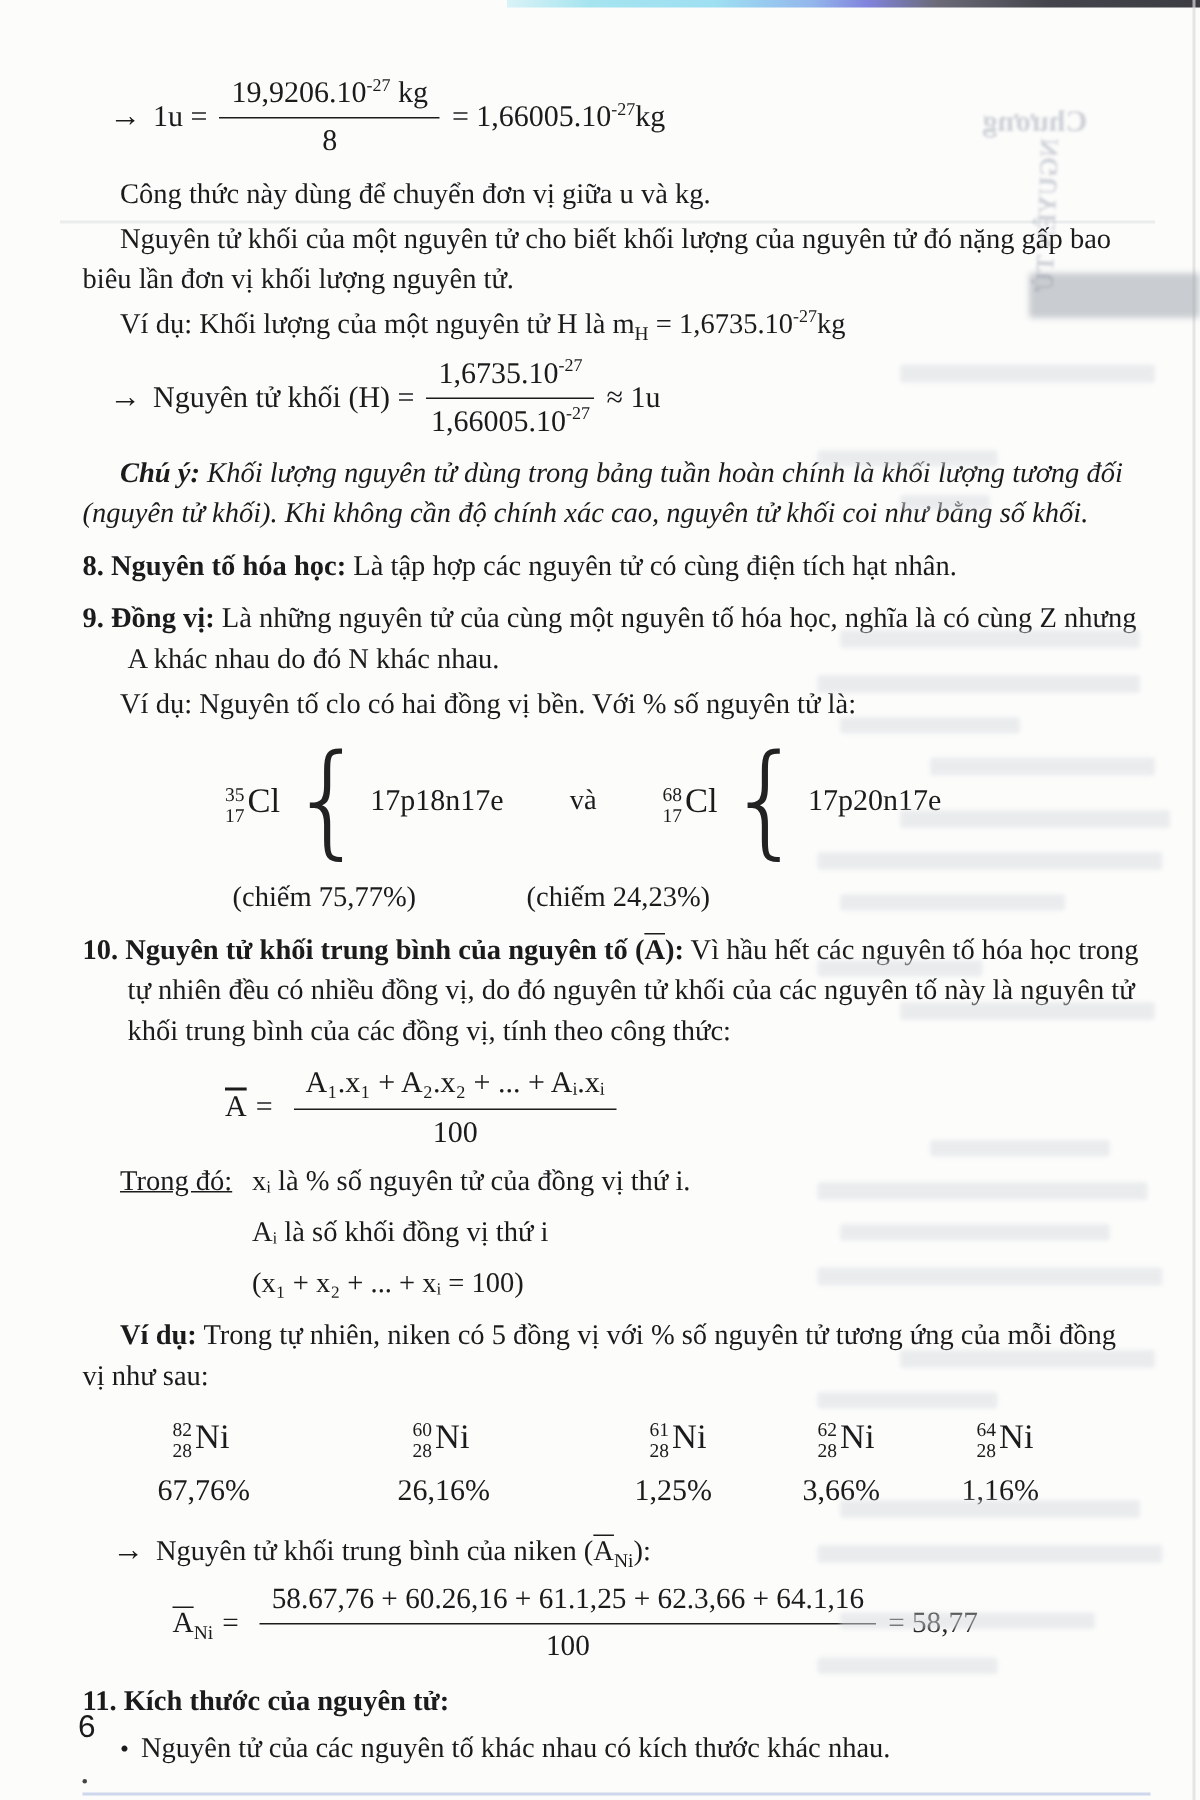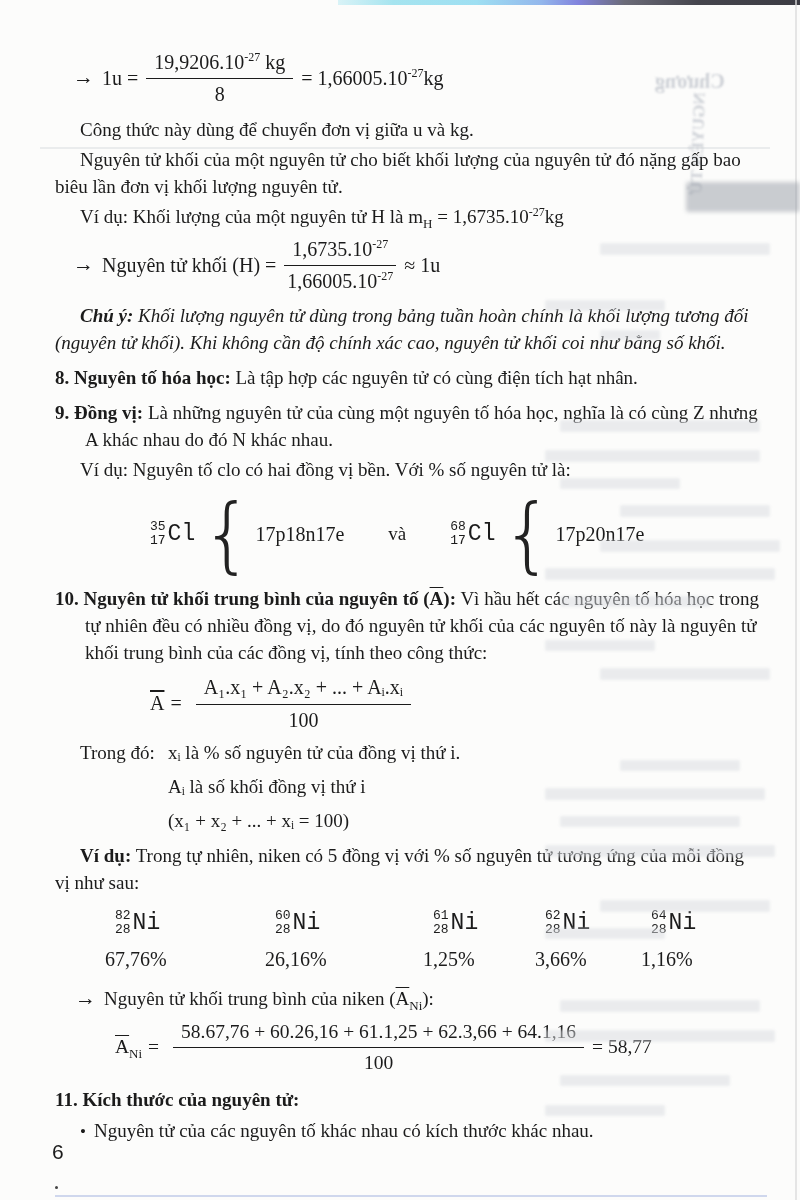--- a/index.html
+++ b/index.html
@@ -26,32 +26,32 @@
   .row { display:flex; align-items:center; }
   .frac { display:inline-flex; flex-direction:column; align-items:center; text-align:center; vertical-align:middle; margin:0 8px; }
   .frac .num { border-bottom:1.6px solid #1b1b1b; padding:0 8px 2px; }
   .frac .den { padding-top:1px; }
   .f-u { margin:2px 0 8px 18px; font-size:20px; }
   .f-h { margin:4px 0 8px 18px; font-size:20px; }
   .chuy { margin-top:6px; }
   
   .iso-row { display:flex; align-items:center; margin:6px 0 0 95px; }
   .nuclide-group { display:flex; align-items:center; }
-  .nuclide { display:inline-flex; align-items:center;font-family:Liberation Mono, monospace; }
+  .nuclide { display:inline-flex; align-items:flex-end; }
   .pres { display:inline-flex; flex-direction:column; align-items:flex-end; font-size:13px; line-height:14px; margin-right:2px; }
   .sym { font-size:23px; }
   .brace { font-family:"DejaVu Sans",sans-serif; font-size:82px; font-weight:200; line-height:88px; margin:0 2px 0 6px; color:#222; }
   .plist { display:flex; flex-direction:row; font-size:20px; line-height:30px; }
   .va { margin:0 44px; }
   .share-row { display:flex; margin:8px 0 2px 100px; }
   .share-row span:first-child { width:196px; }
   
   .f-a { margin:6px 0 6px 95px; font-size:20px; }
   .trongdo { display:flex; margin:4px 0 2px 25px; }
-  .td-label { width:88px; }
+  .td-label { width:88px;text-decoration:underline; }
   .td-lines { display:flex; flex-direction:column; gap:7px; }
   
   .ni-row  { display:grid; grid-template-columns:160px 158px 112px 106px auto; padding-left:60px; margin-top:10px; }
   .pct-row { display:grid; grid-template-columns:160px 158px 112px 106px auto; padding-left:50px; margin-top:6px; font-size:20px; }
   .arrowline { margin:10px 0 0 20px; }
   .f-ni { margin:4px 0 10px 60px; font-size:19.5px; }
   .bullet-line { margin:4px 0 0 25px; }
   .bullet-line .bl { margin-right:8px; font-size:17px; }
   .page-num { position:absolute; left:52px; top:1140px; font-size:21px; font-family:"Liberation Sans","DejaVu Sans",sans-serif; }
   
@@ -135,20 +135,24 @@
           </span>
         <span class="sym">Cl</span>
       </span>
       <span class="brace">{</span>
       <span class="plist">
           <span>17p</span>
           <span>20n</span>
           <span>17e</span>
         </span>
     </div>
+  </div>
+  <div class="share-row">
+    <span>(chiếm 75,77%)</span>
+    <span>(chiếm 24,23%)</span>
   </div>
 
   <p class="hang"><b><span>10. Nguyên tử khối trung bình của nguyên tố (</span><span class="ov">A</span><span>):</span></b><span> Vì hầu hết các nguyên tố hóa học trong tự nhiên đều có nhiều đồng vị, do đó nguyên tử khối của các nguyên tố này là nguyên tử khối trung bình của các đồng vị, tính theo công thức:</span></p>
 
   <div class="row f-a">
     <span class="ov">A</span>
     <span style="margin:0 6px;">=</span>
     <span class="frac">
       <span class="num">A₁.x₁ + A₂.x₂ + ... + Aᵢ.xᵢ</span>
       <span class="den">100</span>

